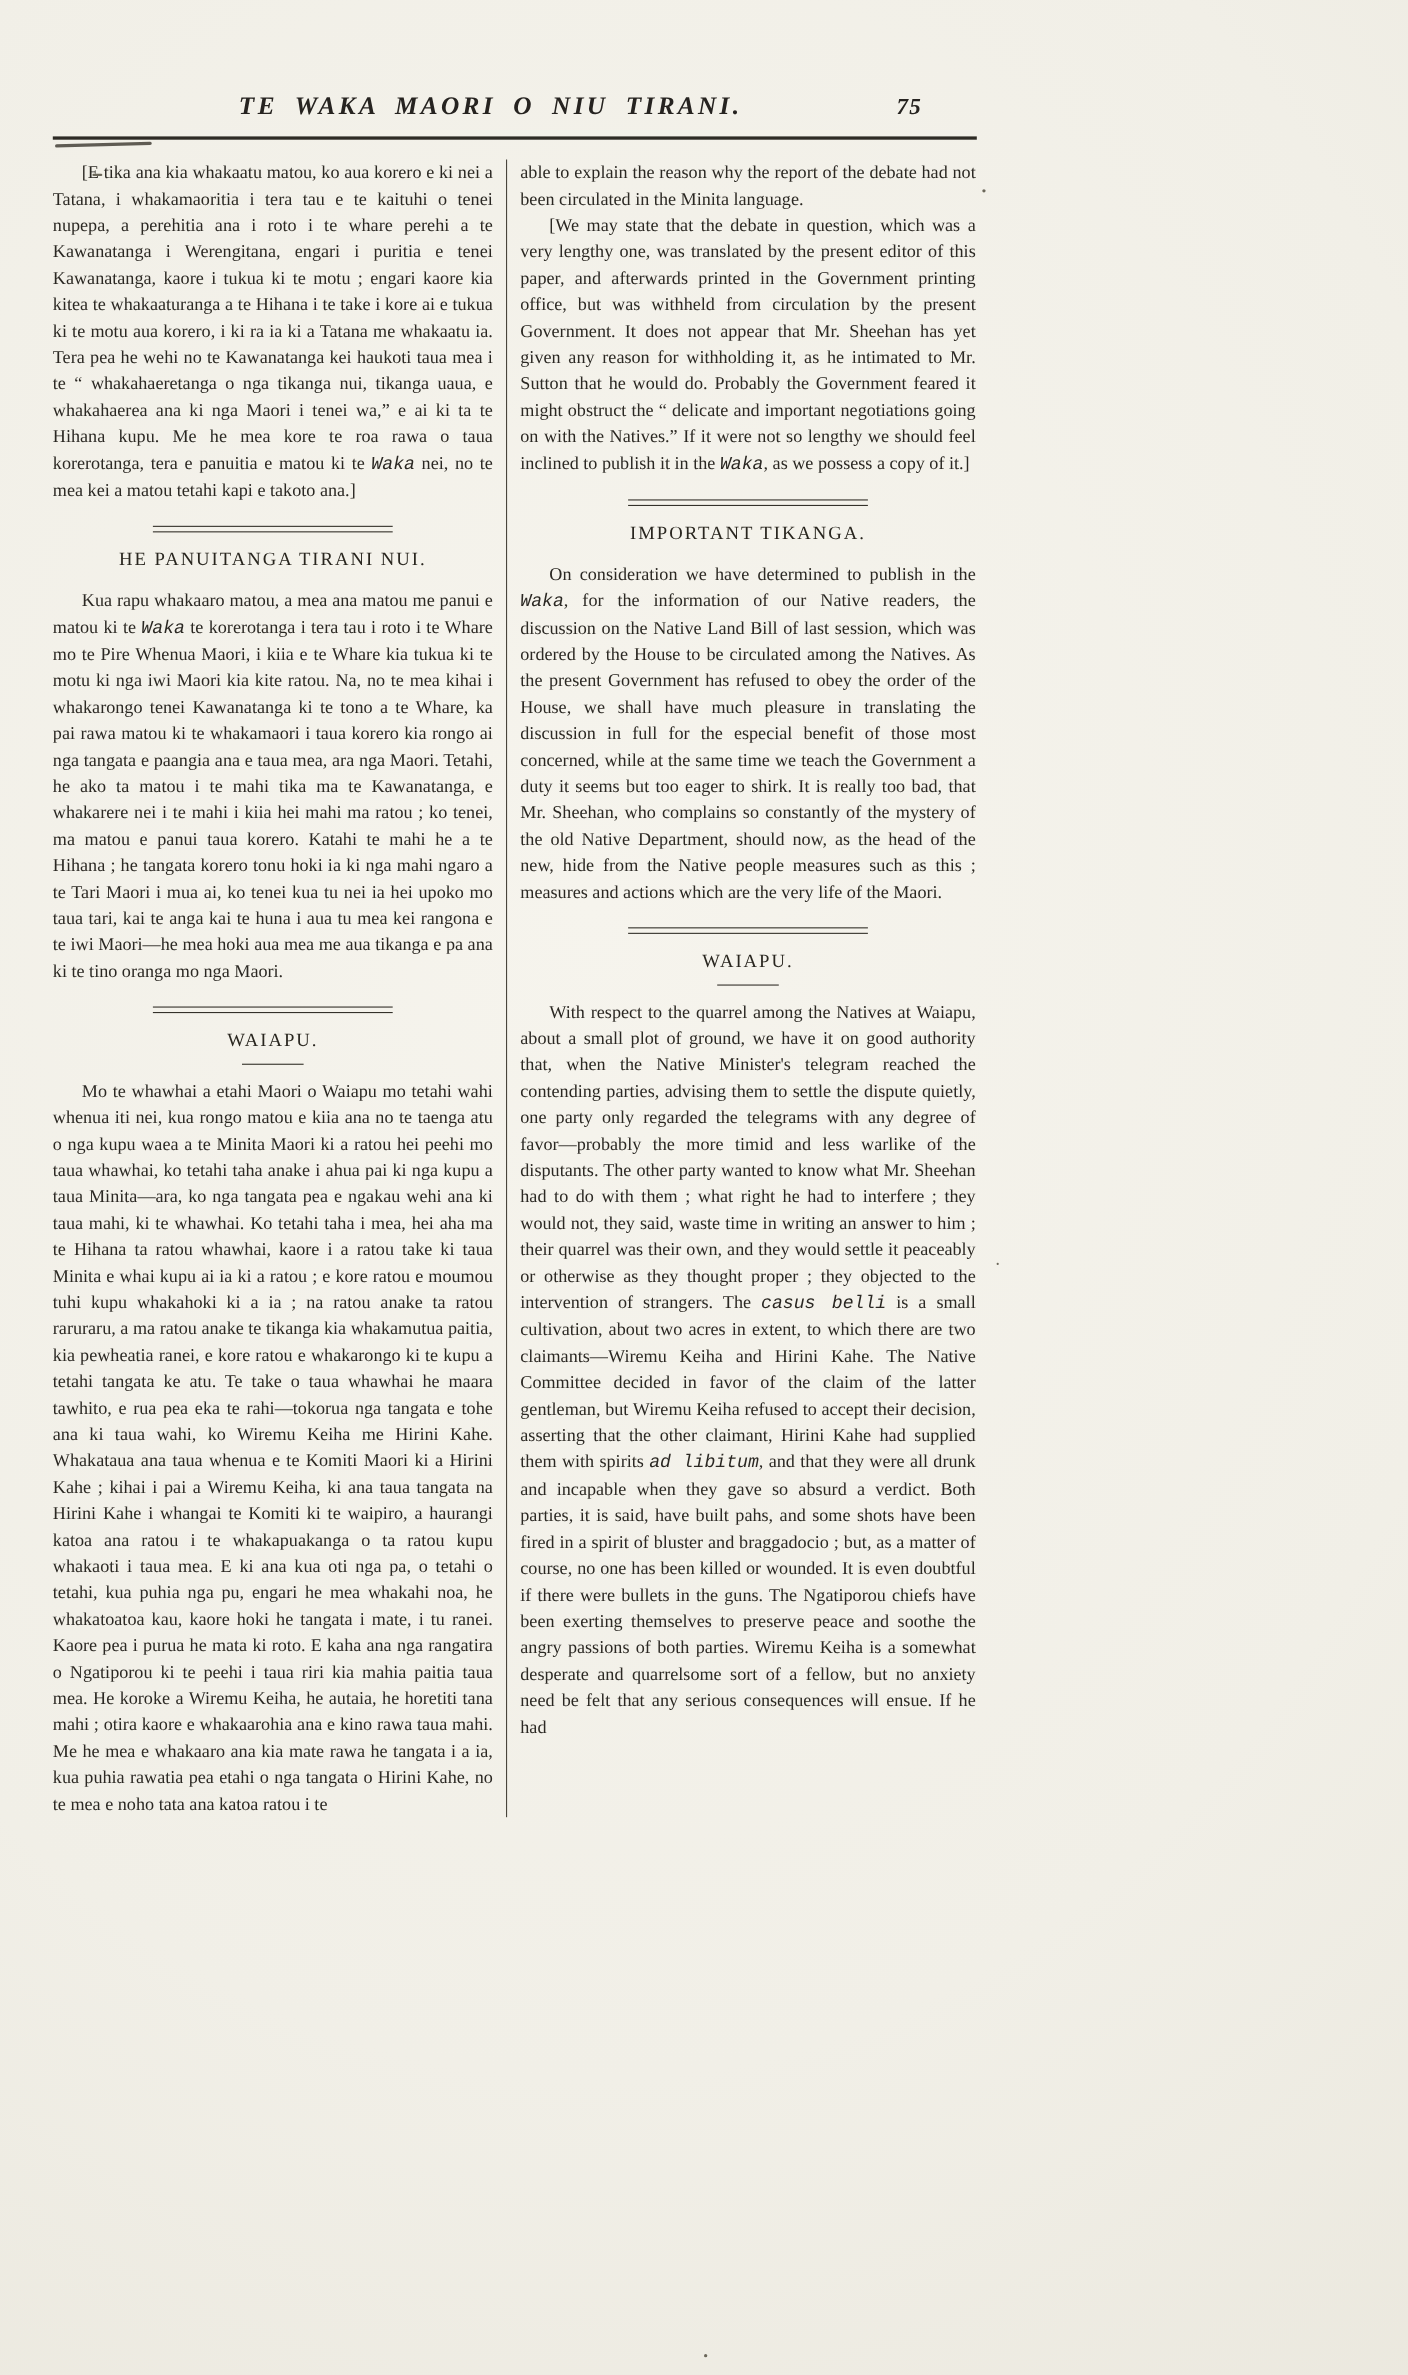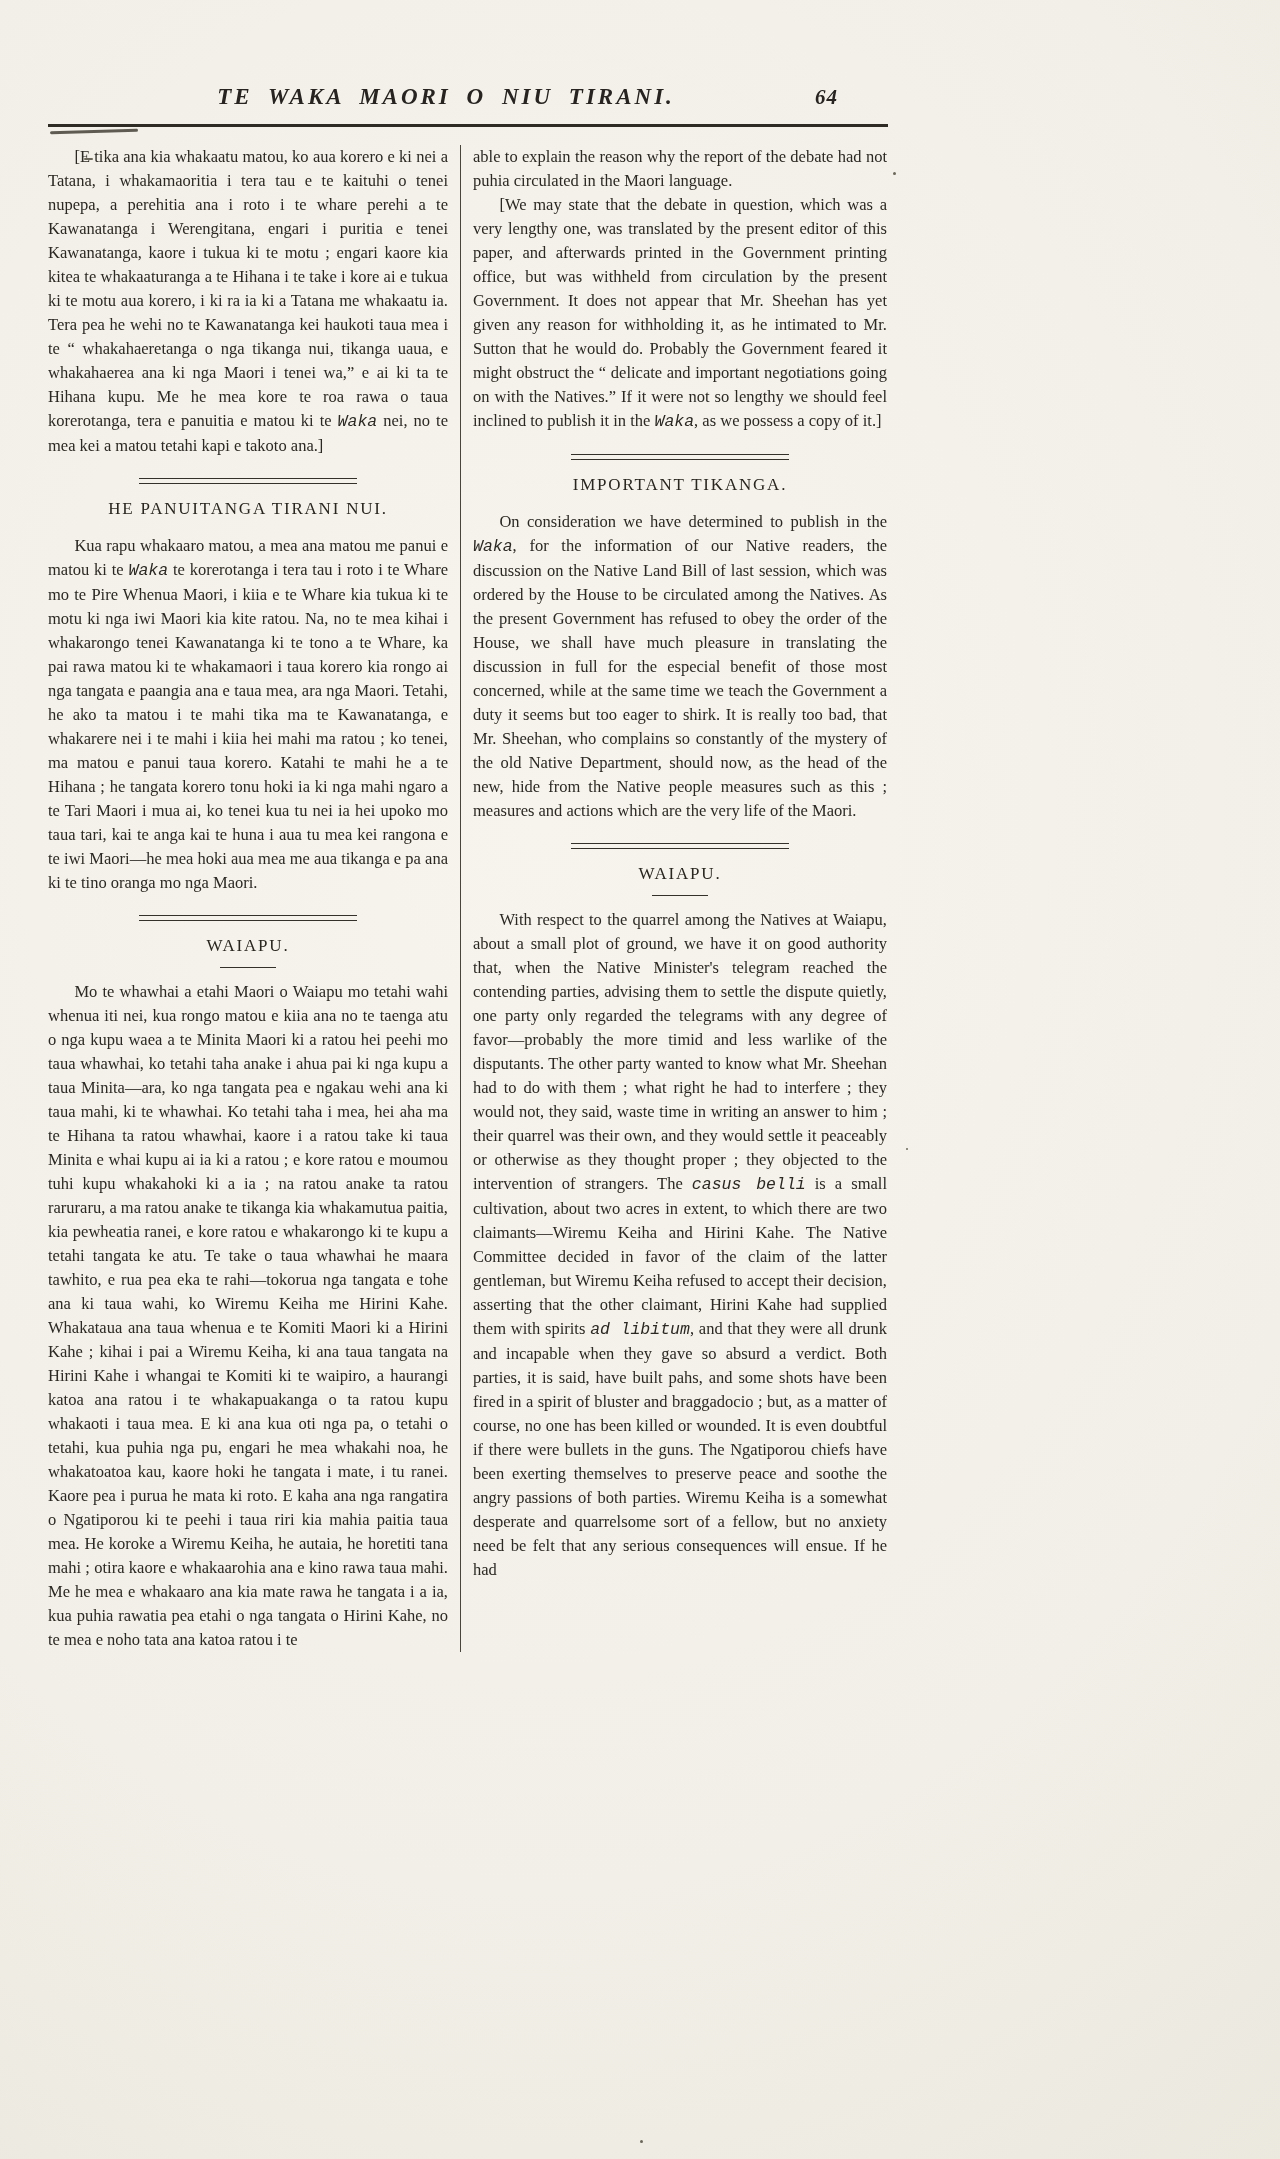--- a/index.html
+++ b/index.html
@@ -56,21 +56,21 @@
   .speck { position: absolute; background: #6b675a; border-radius: 50%; }
 </style>
 </head>
 <body>
 
 <div class="page">
   <div class="content">
 
     <header class="masthead">
       <span class="masthead-title">TE WAKA MAORI O NIU TIRANI.</span>
-      <span class="page-number">64</span>
+      <span class="page-number">75</span>
     </header>
 
     <div class="header-rule">
       <span class="ink-mark"></span>
     </div>
 
     <div class="columns">
 
       <section class="col col-left">
         <p class="intro-offset"><span>[E tika ana kia whakaatu matou, ko aua korero e ki nei a Tatana, i whakamaoritia i tera tau e te kaituhi o tenei nupepa, a perehitia ana i roto i te whare perehi a te Kawanatanga i Werengitana, engari i puritia e tenei Kawanatanga, kaore i tukua ki te motu ; engari kaore kia kitea te whakaaturanga a te Hihana i te take i kore ai e tukua ki te motu aua korero, i ki ra ia ki a Tatana me whakaatu ia. Tera pea he wehi no te Kawanatanga kei haukoti taua mea i te “ whakahaeretanga o nga tikanga nui, tikanga uaua, e whakahaerea ana ki nga Maori i tenei wa,” e ai ki ta te Hihana kupu. Me he mea kore te roa rawa o taua korerotanga, tera e panuitia e matou ki te </span><span class="it">Waka</span><span> nei, no te mea kei a matou tetahi kapi e takoto ana.]</span></p>
@@ -81,21 +81,21 @@
 
         <div class="section-sep"></div>
         <h2 class="heading">WAIAPU.</h2>
         <div class="heading-rule"></div>
         <p><span>Mo te whawhai a etahi Maori o Waiapu mo tetahi wahi whenua iti nei, kua rongo matou e kiia ana no te taenga atu o nga kupu waea a te Minita Maori ki a ratou hei peehi mo taua whawhai, ko tetahi taha anake i ahua pai ki nga kupu a taua Minita—ara, ko nga tangata pea e ngakau wehi ana ki taua mahi, ki te whawhai. Ko tetahi taha i mea, hei aha ma te Hihana ta ratou whawhai, kaore i a ratou take ki taua Minita e whai kupu ai ia ki a ratou ; e kore ratou e moumou tuhi kupu whakahoki ki a ia ; na ratou anake ta ratou raruraru, a ma ratou anake te tikanga kia whakamutua paitia, kia pewheatia ranei, e kore ratou e whakarongo ki te kupu a tetahi tangata ke atu. Te take o taua whawhai he maara tawhito, e rua pea eka te rahi—tokorua nga tangata e tohe ana ki taua wahi, ko Wiremu Keiha me Hirini Kahe. Whakataua ana taua whenua e te Komiti Maori ki a Hirini Kahe ; kihai i pai a Wiremu Keiha, ki ana taua tangata na Hirini Kahe i whangai te Komiti ki te waipiro, a haurangi katoa ana ratou i te whakapuakanga o ta ratou kupu whakaoti i taua mea. E ki ana kua oti nga pa, o tetahi o tetahi, kua puhia nga pu, engari he mea whakahi noa, he whakatoatoa kau, kaore hoki he tangata i mate, i tu ranei. Kaore pea i purua he mata ki roto. E kaha ana nga rangatira o Ngatiporou ki te peehi i taua riri kia mahia paitia taua mea. He koroke a Wiremu Keiha, he autaia, he horetiti tana mahi ; otira kaore e whakaarohia ana e kino rawa taua mahi. Me he mea e whakaaro ana kia mate rawa he tangata i a ia, kua puhia rawatia pea etahi o nga tangata o Hirini Kahe, no te mea e noho tata ana katoa ratou i te</span></p>
       </section>
 
       <div class="divider"></div>
 
       <section class="col col-right">
-        <p class="continuation"><span>able to explain the reason why the report of the debate had not puhia circulated in the Maori language.</span></p>
+        <p class="continuation"><span>able to explain the reason why the report of the debate had not been circulated in the Minita language.</span></p>
         <p><span>[We may state that the debate in question, which was a very lengthy one, was translated by the present editor of this paper, and afterwards printed in the Government printing office, but was withheld from circulation by the present Government. It does not appear that Mr. Sheehan has yet given any reason for withholding it, as he intimated to Mr. Sutton that he would do. Probably the Government feared it might obstruct the “ delicate and important negotiations going on with the Natives.” If it were not so lengthy we should feel inclined to publish it in the </span><span class="it">Waka</span><span>, as we possess a copy of it.]</span></p>
 
         <div class="section-sep"></div>
         <h2 class="heading">IMPORTANT TIKANGA.</h2>
         <p><span>On consideration we have determined to publish in the </span><span class="it">Waka</span><span>, for the information of our Native readers, the discussion on the Native Land Bill of last session, which was ordered by the House to be circulated among the Natives. As the present Government has refused to obey the order of the House, we shall have much pleasure in translating the discussion in full for the especial benefit of those most concerned, while at the same time we teach the Government a duty it seems but too eager to shirk. It is really too bad, that Mr. Sheehan, who complains so constantly of the mystery of the old Native Department, should now, as the head of the new, hide from the Native people measures such as this ; measures and actions which are the very life of the Maori.</span></p>
 
         <div class="section-sep"></div>
         <h2 class="heading">WAIAPU.</h2>
         <div class="heading-rule"></div>
         <p><span>With respect to the quarrel among the Natives at Waiapu, about a small plot of ground, we have it on good authority that, when the Native Minister's telegram reached the contending parties, advising them to settle the dispute quietly, one party only regarded the telegrams with any degree of favor—probably the more timid and less warlike of the disputants. The other party wanted to know what Mr. Sheehan had to do with them ; what right he had to interfere ; they would not, they said, waste time in writing an answer to him ; their quarrel was their own, and they would settle it peaceably or otherwise as they thought proper ; they objected to the intervention of strangers. The </span><span class="it">casus belli</span><span> is a small cultivation, about two acres in extent, to which there are two claimants—Wiremu Keiha and Hirini Kahe. The Native Committee decided in favor of the claim of the latter gentleman, but Wiremu Keiha refused to accept their decision, asserting that the other claimant, Hirini Kahe had supplied them with spirits </span><span class="it">ad libitum</span><span>, and that they were all drunk and incapable when they gave so absurd a verdict. Both parties, it is said, have built pahs, and some shots have been fired in a spirit of bluster and braggadocio ; but, as a matter of course, no one has been killed or wounded. It is even doubtful if there were bullets in the guns. The Ngatiporou chiefs have been exerting themselves to preserve peace and soothe the angry passions of both parties. Wiremu Keiha is a somewhat desperate and quarrelsome sort of a fellow, but no anxiety need be felt that any serious consequences will ensue. If he had</span></p>

